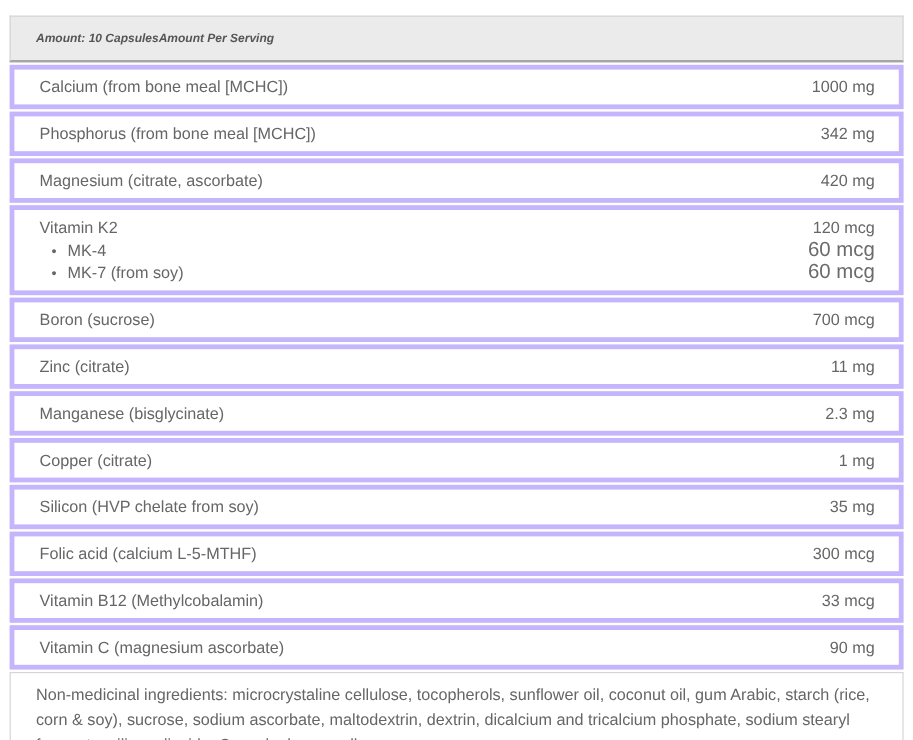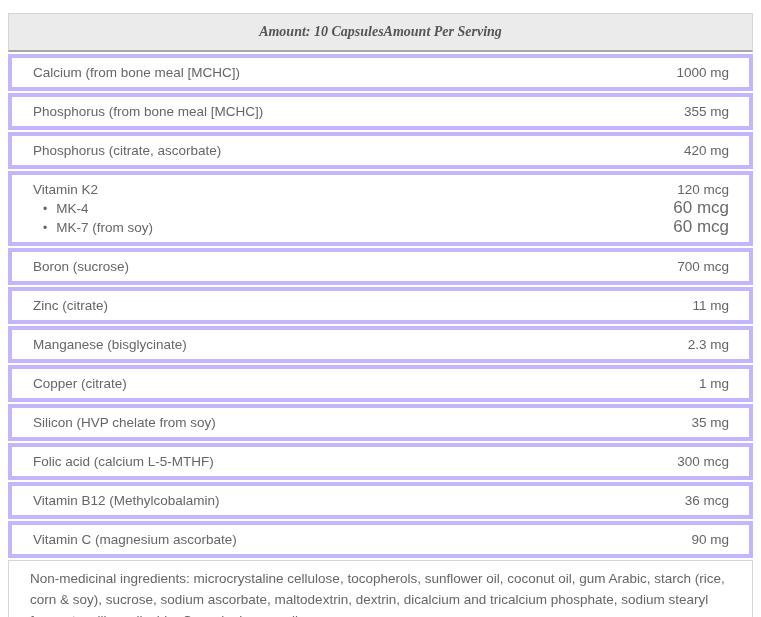--- a/index.html
+++ b/index.html
@@ -21,27 +21,26 @@
     box-sizing: border-box;
   }
   .hdr {
     box-sizing: border-box;
     background: #ebebeb;
     border: 1px solid #d6d6d6;
     border-bottom: 2px solid #a6a6a6;
     min-height: 39px;
     display: flex;
     align-items: center;
-    justify-content: center;
+    justify-content: flex-start;
     padding: 0 21px;
-    font-size: 14px;
+    font-size: 10px;
     font-style: italic;
     font-weight: bold;
     color: #555555;
-    font-family: Liberation Serif, serif;
   }
   .row {
     box-sizing: border-box;
     border: 4px solid #c4b5fd;
     background: #ffffff;
     margin-top: 2px;
     min-height: 33px;
     padding: 5px 20px 5px 21px;
     display: flex;
     flex-direction: column;
@@ -100,26 +99,26 @@
     <div id="rows-container">
         <div class="row">
           <div class="line">
             <span>Calcium (from bone meal [MCHC])</span>
             <span>1000 mg</span>
           </div>
         </div>
         <div class="row">
           <div class="line">
             <span>Phosphorus (from bone meal [MCHC])</span>
-            <span>355 mg</span>
+            <span>342 mg</span>
           </div>
         </div>
         <div class="row">
           <div class="line">
-            <span>Phosphorus (citrate, ascorbate)</span>
+            <span>Magnesium (citrate, ascorbate)</span>
             <span>420 mg</span>
           </div>
         </div>
         <div class="row">
           <div class="line">
             <span>Vitamin K2</span>
             <span>120 mcg</span>
           </div>
           <div class="subline">
             <span class="sub-label">
@@ -168,21 +167,21 @@
         </div>
         <div class="row">
           <div class="line">
             <span>Folic acid (calcium L-5-MTHF)</span>
             <span>300 mcg</span>
           </div>
         </div>
         <div class="row">
           <div class="line">
             <span>Vitamin B12 (Methylcobalamin)</span>
-            <span>36 mcg</span>
+            <span>33 mcg</span>
           </div>
         </div>
         <div class="row">
           <div class="line">
             <span>Vitamin C (magnesium ascorbate)</span>
             <span>90 mg</span>
           </div>
         </div>
       </div>
 

